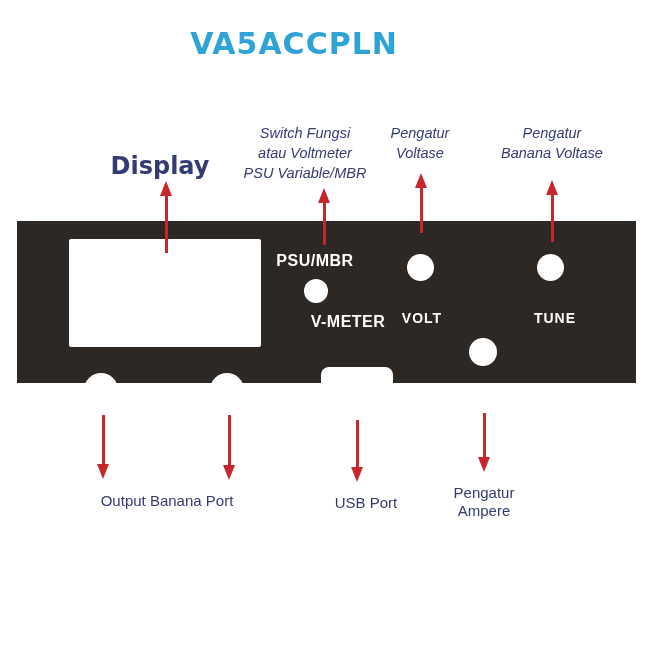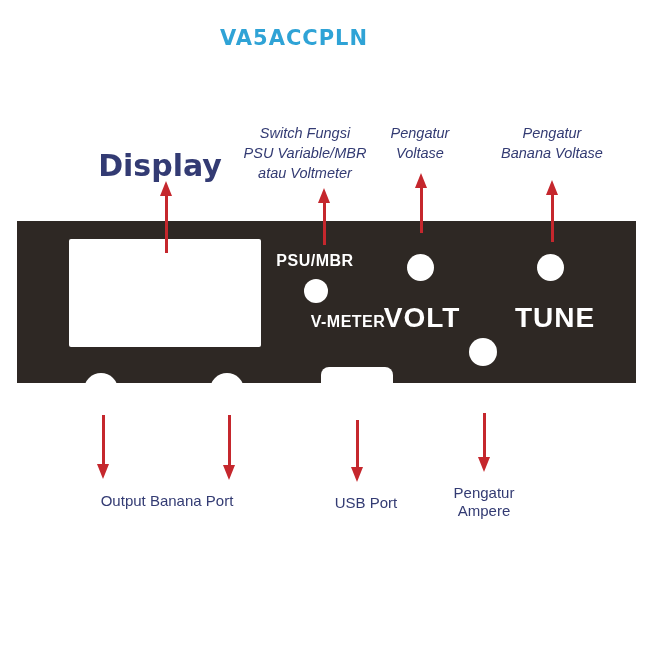--- a/index.html
+++ b/index.html
@@ -14,54 +14,54 @@
   body{
     width:653px;height:653px;position:relative;overflow:hidden;
     background:var(--c-page);
     font-family:"Liberation Sans","DejaVu Sans",sans-serif;
   }
   .abs{position:absolute;}
   
   .title{
     left:0;top:26px;width:588px;text-align:center;
     font-family:"DejaVu Sans","Liberation Sans",sans-serif;
-    font-size:21px;font-weight:800;letter-spacing:1px;
+    font-size:30px;font-weight:800;letter-spacing:1px;
     color:var(--c-title);
   }
   
   .label{
     color:var(--c-label);
     text-align:center;
     transform:translateX(-50%);
     white-space:nowrap;
   }
   .label.small{font-size:14.5px;line-height:20px;font-style:italic;}
   .label.bottom{font-size:15px;line-height:19px;}
   .label.big{
     font-family:"DejaVu Sans","Liberation Sans",sans-serif;
-    font-size:30px;font-weight:800;line-height:26px;text-align:center;
+    font-size:24px;font-weight:800;line-height:26px;text-align:center;
   }
   
   .panel{
     left:17px;top:221px;width:619px;height:162px;
     background:var(--c-panel);
   }
   .panel .screen{
     position:absolute;left:52px;top:18px;width:192px;height:108px;
     background:#fff;border-radius:2px;
   }
   .panel .knob{
     position:absolute;background:#fff;border-radius:50%;
   }
   .panel .ptext{
     position:absolute;transform:translate(-50%,-50%);
     color:var(--c-panel-text);font-weight:bold;white-space:nowrap;
   }
   .panel .ptext.sm{font-size:16px;letter-spacing:0.5px;}
-  .panel .ptext.lg{font-size:28px;letter-spacing:1px;}
+  .panel .ptext.lg{font-size:14px;letter-spacing:1px;}
   .panel .usb{
     position:absolute;left:304px;top:146px;width:72px;height:45px;
     background:#fff;border-radius:8px;
   }
   
   .arrow{
     position:absolute;width:14px;
     display:flex;flex-direction:column;align-items:center;
   }
   .arrow .head{width:0;height:0;border-left:6.5px solid transparent;border-right:6.5px solid transparent;}
@@ -71,22 +71,22 @@
 </style>
 </head>
 <body>
 
 <div class="abs title">VA5ACCPLN</div>
 
 <div class="abs label big" style="left:160px;top:153px;">Display</div>
 
 <div class="abs label small" style="left:305px;top:123px;">
   <div>Switch Fungsi</div>
+  <div>atau Voltmeter</div>
   <div>PSU Variable/MBR</div>
-  <div>atau Voltmeter</div>
 </div>
 
 <div class="abs label small" style="left:420px;top:123px;">
   <div>Pengatur</div>
   <div>Voltase</div>
 </div>
 
 <div class="abs label small" style="left:552px;top:123px;">
   <div>Pengatur</div>
   <div>Banana Voltase</div>

